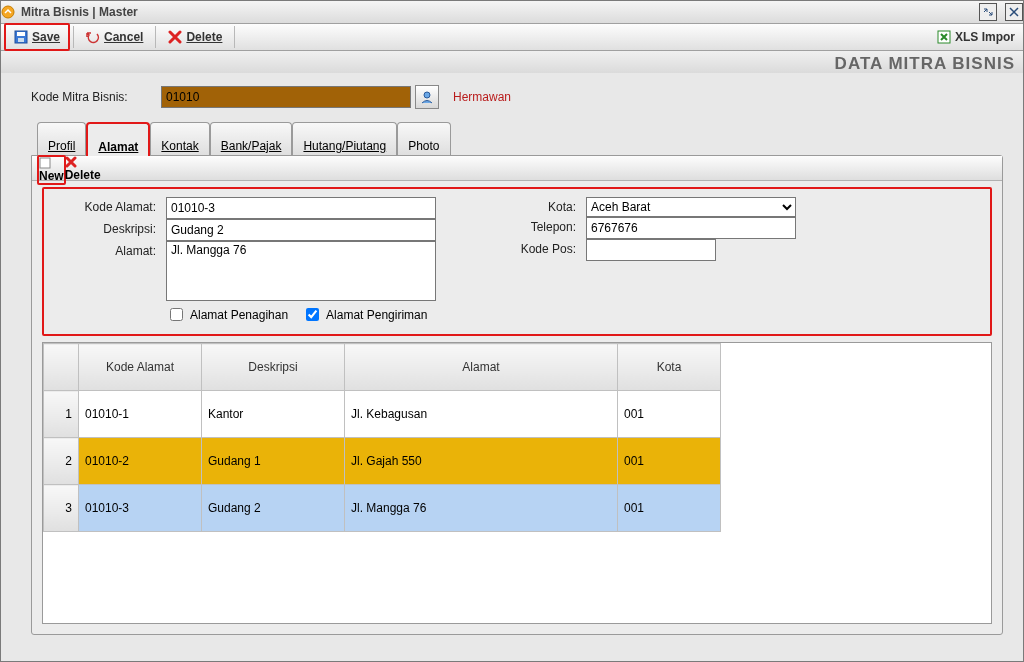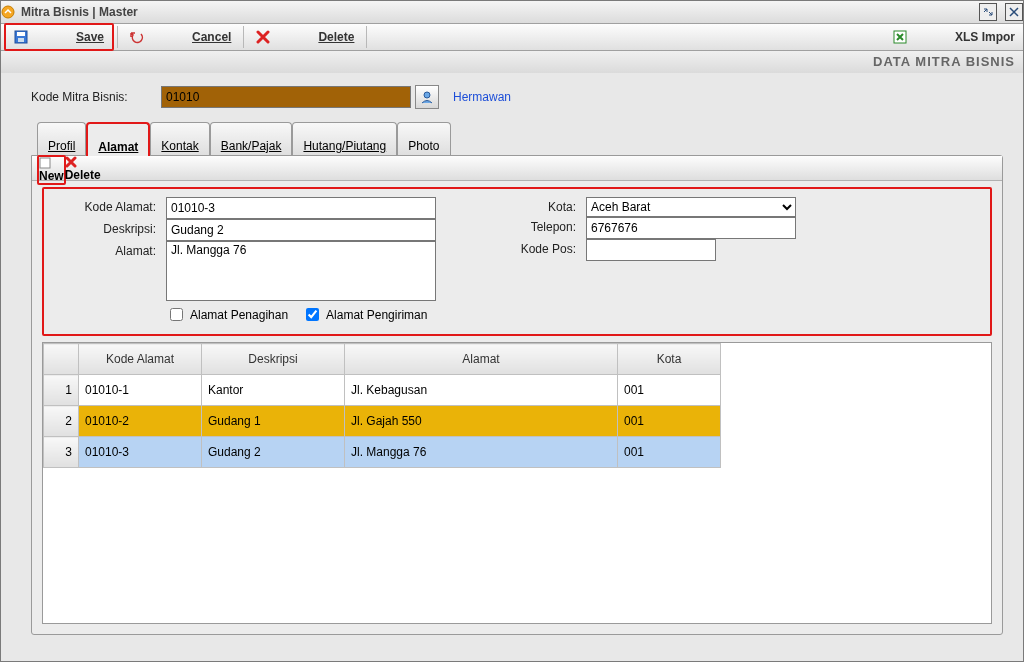--- a/index.html
+++ b/index.html
@@ -7,34 +7,34 @@
   .window{border:1px solid #7a7a7a;width:1022px;height:660px;position:relative;background:#e8e8e8;}
   
   .title-bar{height:22px;background:linear-gradient(#f5f5f5,#dcdcdc);border-bottom:1px solid #a0a0a0;display:flex;align-items:center;padding:0 0;}
   .title-bar .title-icon{width:14px;height:14px;margin-right:6px;display:flex;align-items:center;justify-content:center;}
   .title-bar .title-text{flex:1;font-weight:bold;color:#444;}
   .title-controls{display:flex;gap:8px;}
   .title-controls .ctrl{width:16px;height:16px;display:flex;align-items:center;justify-content:center;border:1px solid #555;font-size:10px;font-weight:bold;color:#2a4d7a;background:#eee;cursor:default;}
   
   .toolbar{height:26px;background:linear-gradient(#fdfdfd,#e0e0e0);border-bottom:1px solid #a0a0a0;display:flex;align-items:stretch;padding:0 0 0 4px;}
   .toolbar .tsep{width:1px;background:#b8b8b8;margin:2px 4px;}
-  .toolbar .titem{display:flex;align-items:center;padding:0 8px;cursor:default;font-weight:bold;color:#333;gap:44px;}
+  .toolbar .titem{display:flex;align-items:center;padding:0 8px;cursor:default;font-weight:bold;color:#333;}
   .toolbar .titem .icon{width:14px;height:14px;margin-right:4px;display:flex;align-items:center;justify-content:center;}
   .toolbar .titem .ul-first{text-decoration:underline;}
   .right-push{margin-left:auto;}
   .red-highlight{border:2px solid #e11818;border-radius:2px;margin:-1px;}
   
-  .section-header{height:22px;background:linear-gradient(#f0f0f0,#d8d8d8);border-bottom:1px solid #a8a8a8;text-align:right;padding:3px 8px 0 0;font-weight:bold;color:#666;font-size:13px;letter-spacing:1px;}
+  .section-header{height:22px;background:linear-gradient(#f0f0f0,#d8d8d8);border-bottom:1px solid #a8a8a8;text-align:right;padding:3px 8px 0 0;font-weight:bold;color:#666;font-size:17px;letter-spacing:1px;}
   
   .content{position:absolute;left:0;right:0;top:72px;bottom:0;background:#e8e8e8;padding:8px 20px 10px 30px;}
   .row{display:flex;align-items:center;margin:4px 0;}
   .kode-label{width:130px;text-align:left;color:#222;}
   .kode-input{width:240px;height:20px;border:1px solid #777;background:#a16207;padding:0 4px;font:inherit;}
   .small-btn{width:22px;height:22px;border:1px solid #888;background:linear-gradient(#fff,#d8d8d8);margin-left:4px;display:flex;align-items:center;justify-content:center;}
-  .name-text{margin-left:14px;color:#1d4ed8;}
+  .name-text{margin-left:14px;color:#b91c1c;}
   
   .tabs{display:flex;margin-top:12px;padding-left:6px;}
   .tab{padding:16px 10px 2px 10px;background:linear-gradient(#f8f8f8,#dedede);border:1px solid #9a9a9a;border-bottom:none;border-radius:4px 4px 0 0;margin-right:0px;position:relative;top:1px;cursor:default;}
   .tab .ul-first{text-decoration:underline;}
   .tab.active{background:#ececec;font-weight:bold;z-index:2;}
   .tab.red-tab{border:2px solid #e11818;border-bottom:none;}
   .tab-body{border:1px solid #9a9a9a;background:#ececec;border-radius:0 3px 3px 3px;padding:0;position:relative;}
   
   .inner-toolbar{height:24px;background:linear-gradient(#fdfdfd,#dedede);border-bottom:1px solid #b0b0b0;display:flex;align-items:flex-start;padding:0 0 0 6px;}
   .inner-toolbar .titem{font-weight:bold;}
@@ -45,21 +45,21 @@
   .flabel{width:100px;text-align:right;padding-right:10px;padding-top:3px;color:#222;}
   .finput{width:260px;height:18px;border:1px solid #777;background:#fff;padding:1px 4px;font:inherit;}
   .ftextarea{width:260px;height:56px;border:1px solid #777;background:#fff;padding:1px 4px;font:inherit;resize:none;}
   .fselect{width:210px;height:20px;border:1px solid #777;background:#fff;font:inherit;}
   .fshort{width:120px;}
   .checks{display:flex;gap:14px;margin-left:110px;margin-top:4px;align-items:center;}
   .checks label{display:flex;align-items:center;gap:4px;}
   
   .table-wrap{margin:6px 10px 10px 10px;border:1px solid #9a9a9a;background:#fff;height:280px;overflow:hidden;}
   table.data{border-collapse:collapse;font:inherit;}
-  table.data th, table.data td{border:1px solid #c0c0c0;padding:6px 6px;text-align:left;height:18px;}
+  table.data th, table.data td{border:1px solid #c0c0c0;padding:14px 6px;text-align:left;height:18px;}
   table.data th{background:linear-gradient(#f8f8f8,#e0e0e0);font-weight:normal;color:#333;text-align:center;}
   table.data .rownum{background:linear-gradient(#f8f8f8,#e0e0e0);text-align:right;width:20px;}
   tr.alt td{background:#eab308;}
   tr.sel td{background:#b7d3f3;}
   
   svg{display:block;}
 </style>
 </head>
 <body>
 

